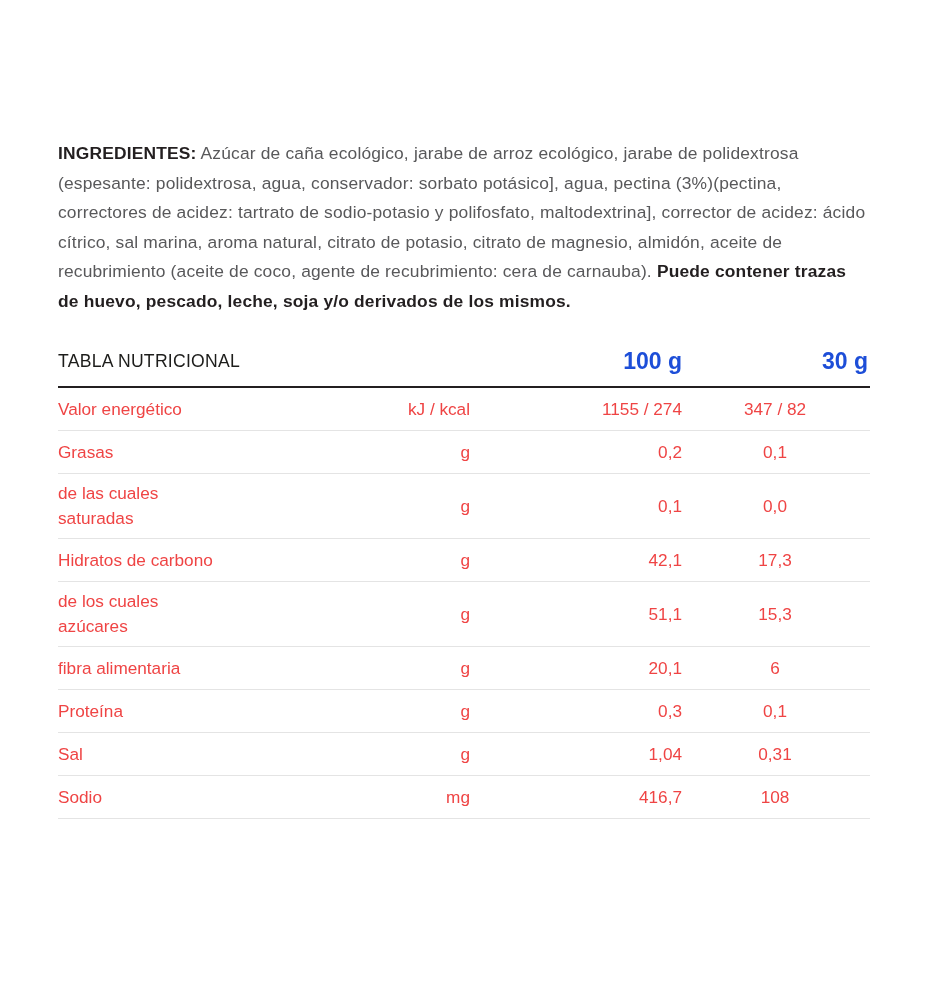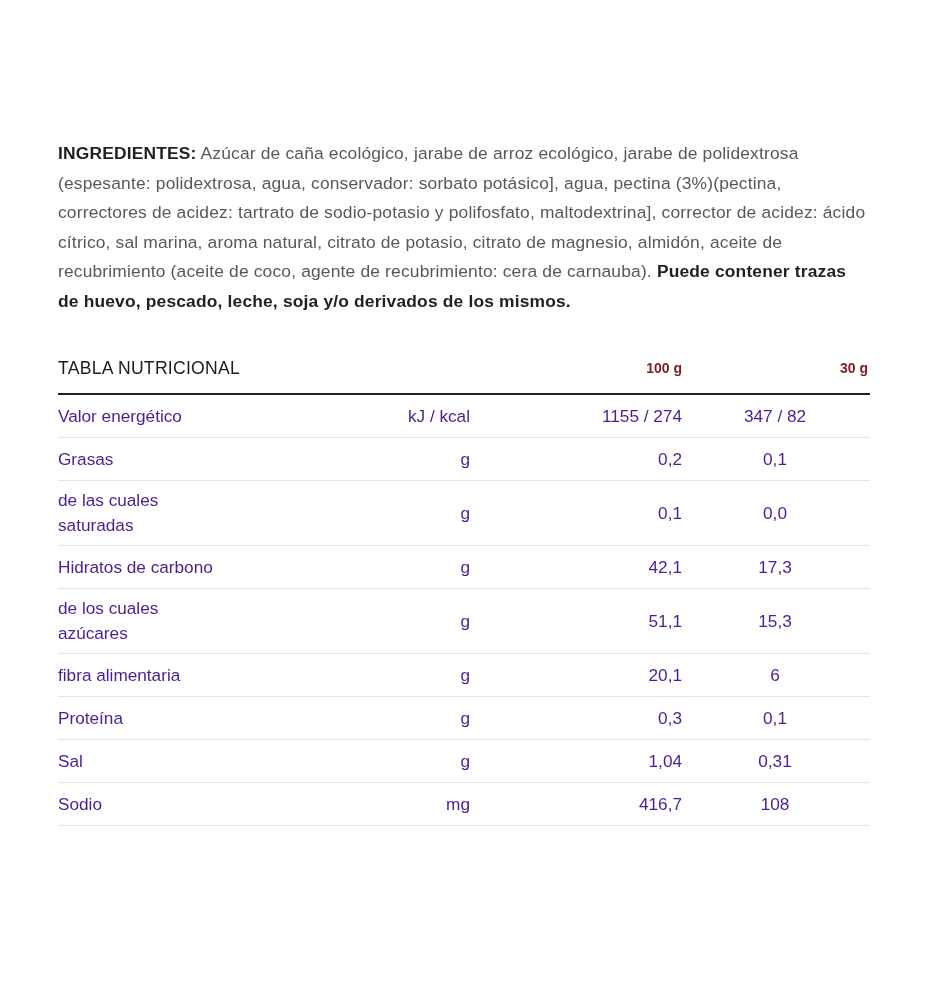--- a/index.html
+++ b/index.html
@@ -41,21 +41,21 @@
   }
   .ingredients .allergen {
     font-weight: bold;
     color: #231f20;
   }
 
   
   .table-wrap {
     position: absolute;
     left: 58px;
-    top: 347px;
+    top: 340px;
     width: 812px;
   }
   table.nutri {
     width: 100%;
     border-collapse: collapse;
     table-layout: fixed;
   }
   table.nutri col.c-name  { width: 300px; }
   table.nutri col.c-unit  { width: 112px; }
   table.nutri col.c-v1    { width: 212px; }
@@ -76,30 +76,30 @@
     border-bottom: 2.2px solid #231f20;
   }
   tr.section-row td.name {
     text-align: left;
     letter-spacing: 0.015em;
   }
   tr.section-row td.unit { text-align: right; }
   tr.section-row td.val {
     text-align: right;
     font-weight: bold;
-    font-size: 14px;
-    color: #7f1d1d;
+    font-size: 23px;
+    color: #1d4ed8;
   }
   tr.section-row td.val.v1 { padding-right: 0px; }
   tr.section-row td.val.v2 { padding-right: 2px; }
 
   
   tr.data-row > td {
     font-size: 17.2px;
-    color: #4c1d95;
+    color: #ef4444;
     border-bottom: 1px solid #e4e4e4;
     height: 42px;
     line-height: 25px;
   }
   tr.data-row.tall > td { height: 64px; }
   tr.data-row td.name {
     text-align: left;
     white-space: pre-line;
   }
   tr.data-row td.unit  { text-align: right; padding-right: 0px; }

